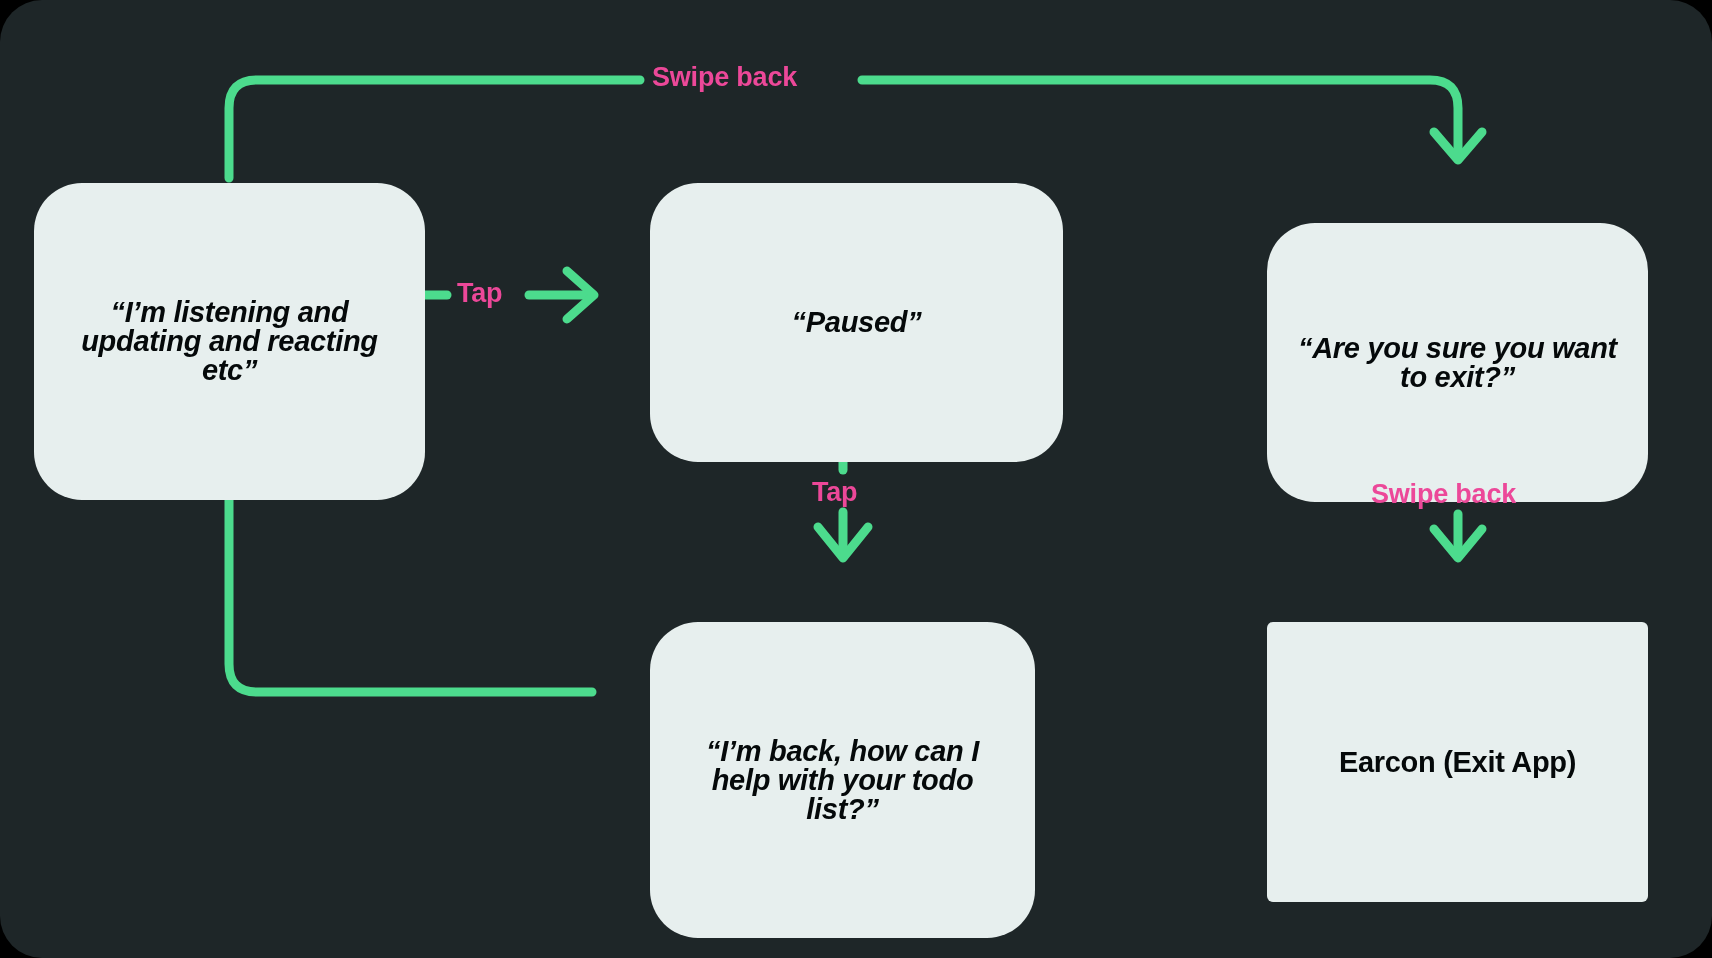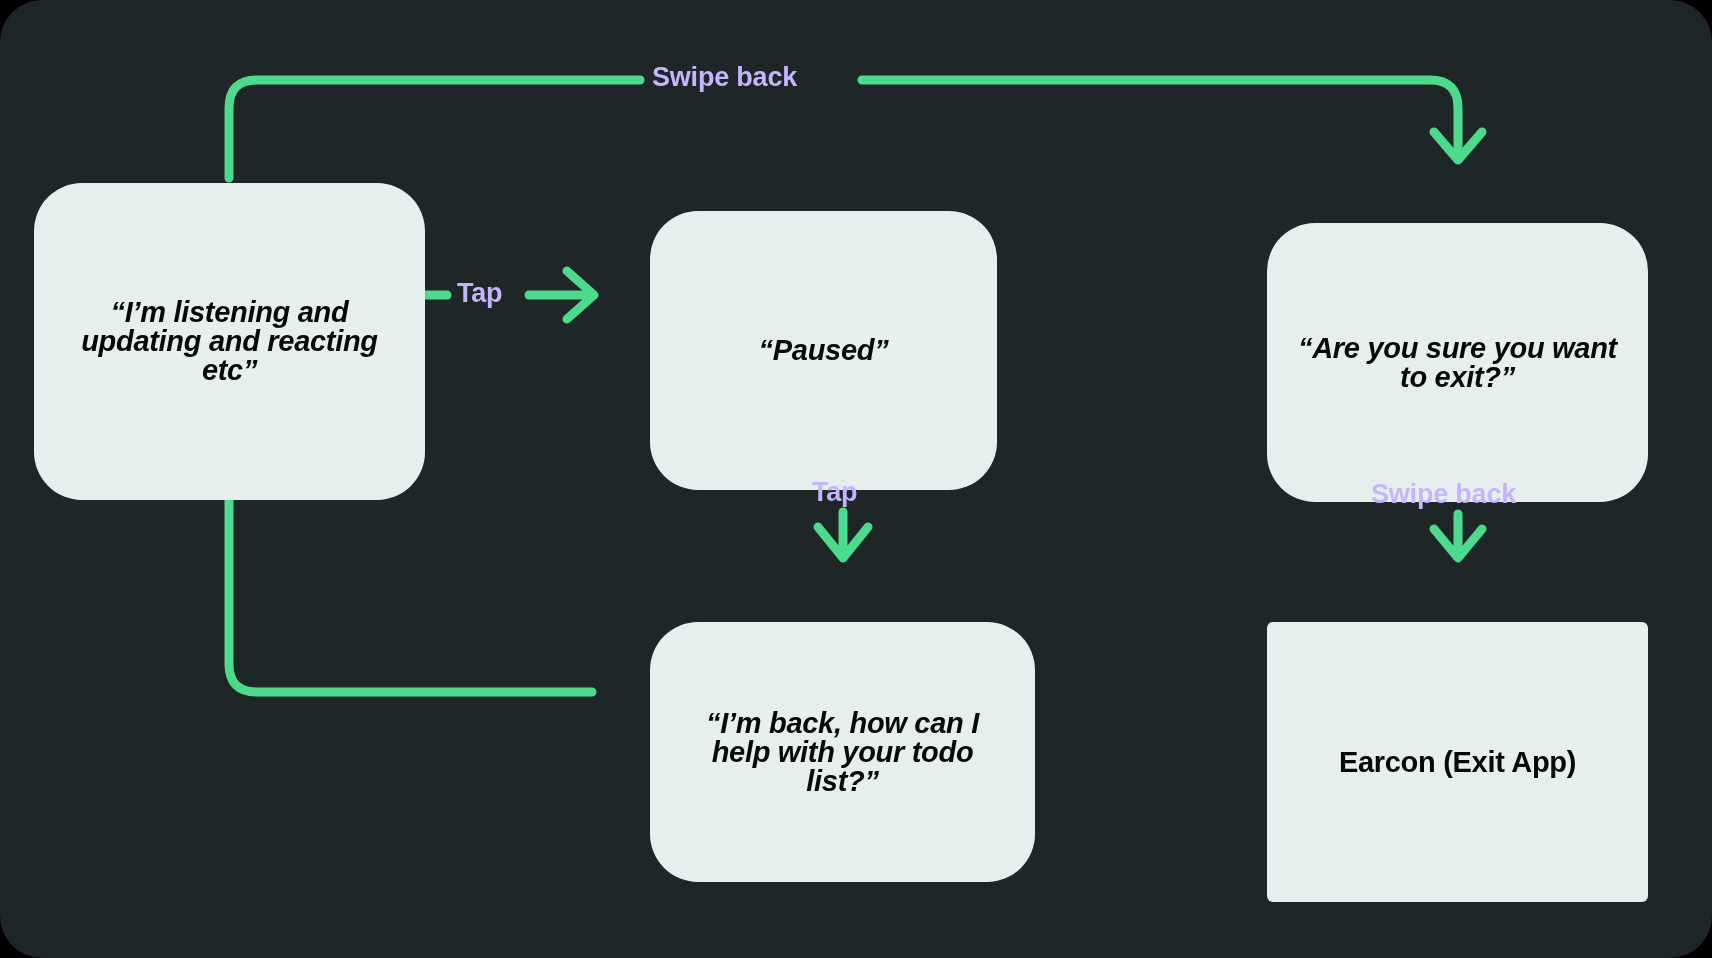--- a/index.html
+++ b/index.html
@@ -39,21 +39,21 @@
     color: #05090A;
     text-align: center;
     letter-spacing: -0.3px;
     white-space: pre-line;
   }
   .node-label.plain {
     font-style: normal;
   }
   .edge-label {
     position: absolute;
-    color: #c4b5fd;
+    color: #ec4899;
     font-weight: bold;
     font-size: 27px;
     letter-spacing: -0.2px;
     white-space: nowrap;
   }
   svg.wires {
     position: absolute;
     left: 0;
     top: 0;
     width: 1712px;
@@ -87,29 +87,29 @@
       <path d="M 1458 428 L 1458 472"></path>
       <path d="M 1458 514 L 1458 556"></path>
       <path d="M 1434 529 L 1458 558 L 1482 529"></path>
     </g>
   </svg>
 
   <div class="node" style="left:34px; top:183px; width:391px; height:317px;">
     <span class="node-label">“I’m listening and updating and reacting etc”</span>
   </div>
 
-  <div class="node" style="left:650px; top:183px; width:347px; height:279px;margin-top:28px;">
+  <div class="node" style="left:650px; top:183px; width:413px; height:279px;">
     <span class="node-label">“Paused”</span>
   </div>
 
   <div class="node" style="left:1267px; top:183px; width:381px; height:279px;margin-top:40px;">
     <span class="node-label">“Are you sure you want to exit?”</span>
   </div>
 
-  <div class="node" style="left:650px; top:622px; width:385px; height:260px;">
+  <div class="node" style="left:650px; top:622px; width:385px; height:316px;">
     <span class="node-label">“I’m back, how can I help with your todo list?”</span>
   </div>
 
   <div class="node" style="left:1267px; top:622px; width:381px; height:280px;border-radius:6px;">
     <span class="node-label plain">Earcon (Exit App)</span>
   </div>
 
   <div class="edge-label" style="left:652px; top:62px;">Swipe back</div>
 
   <div class="edge-label" style="left:457px; top:278px;">Tap</div>

